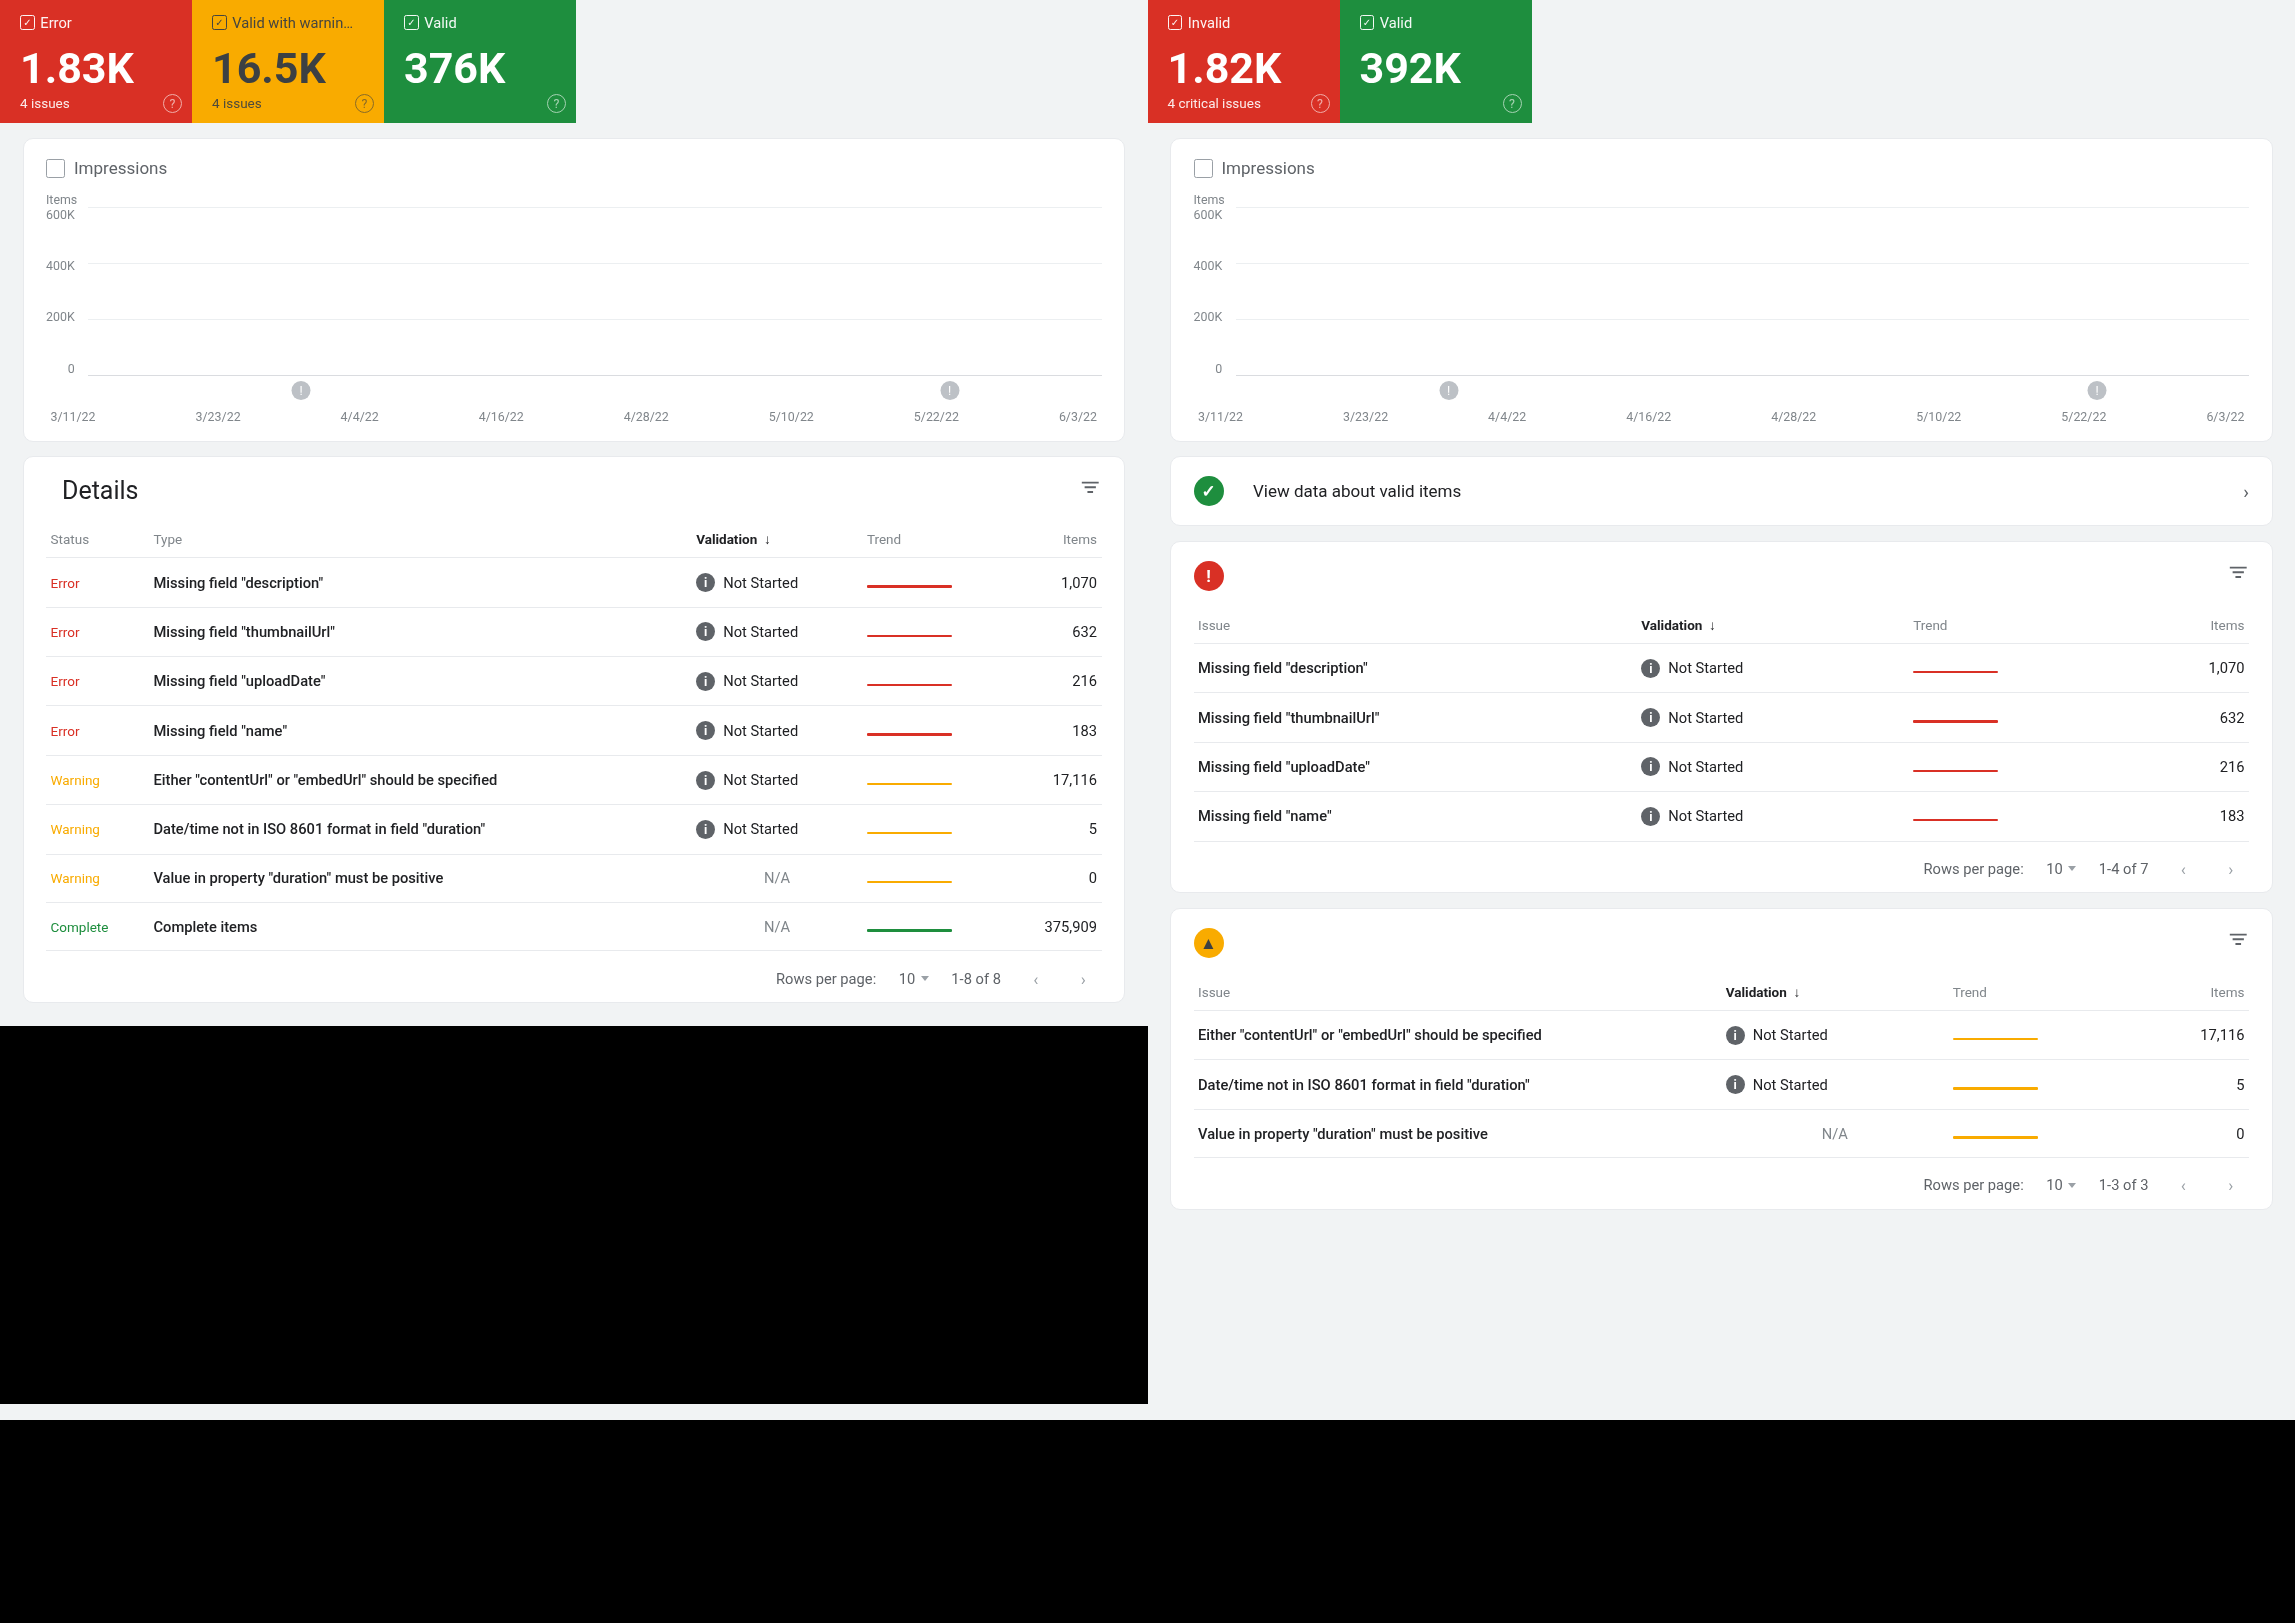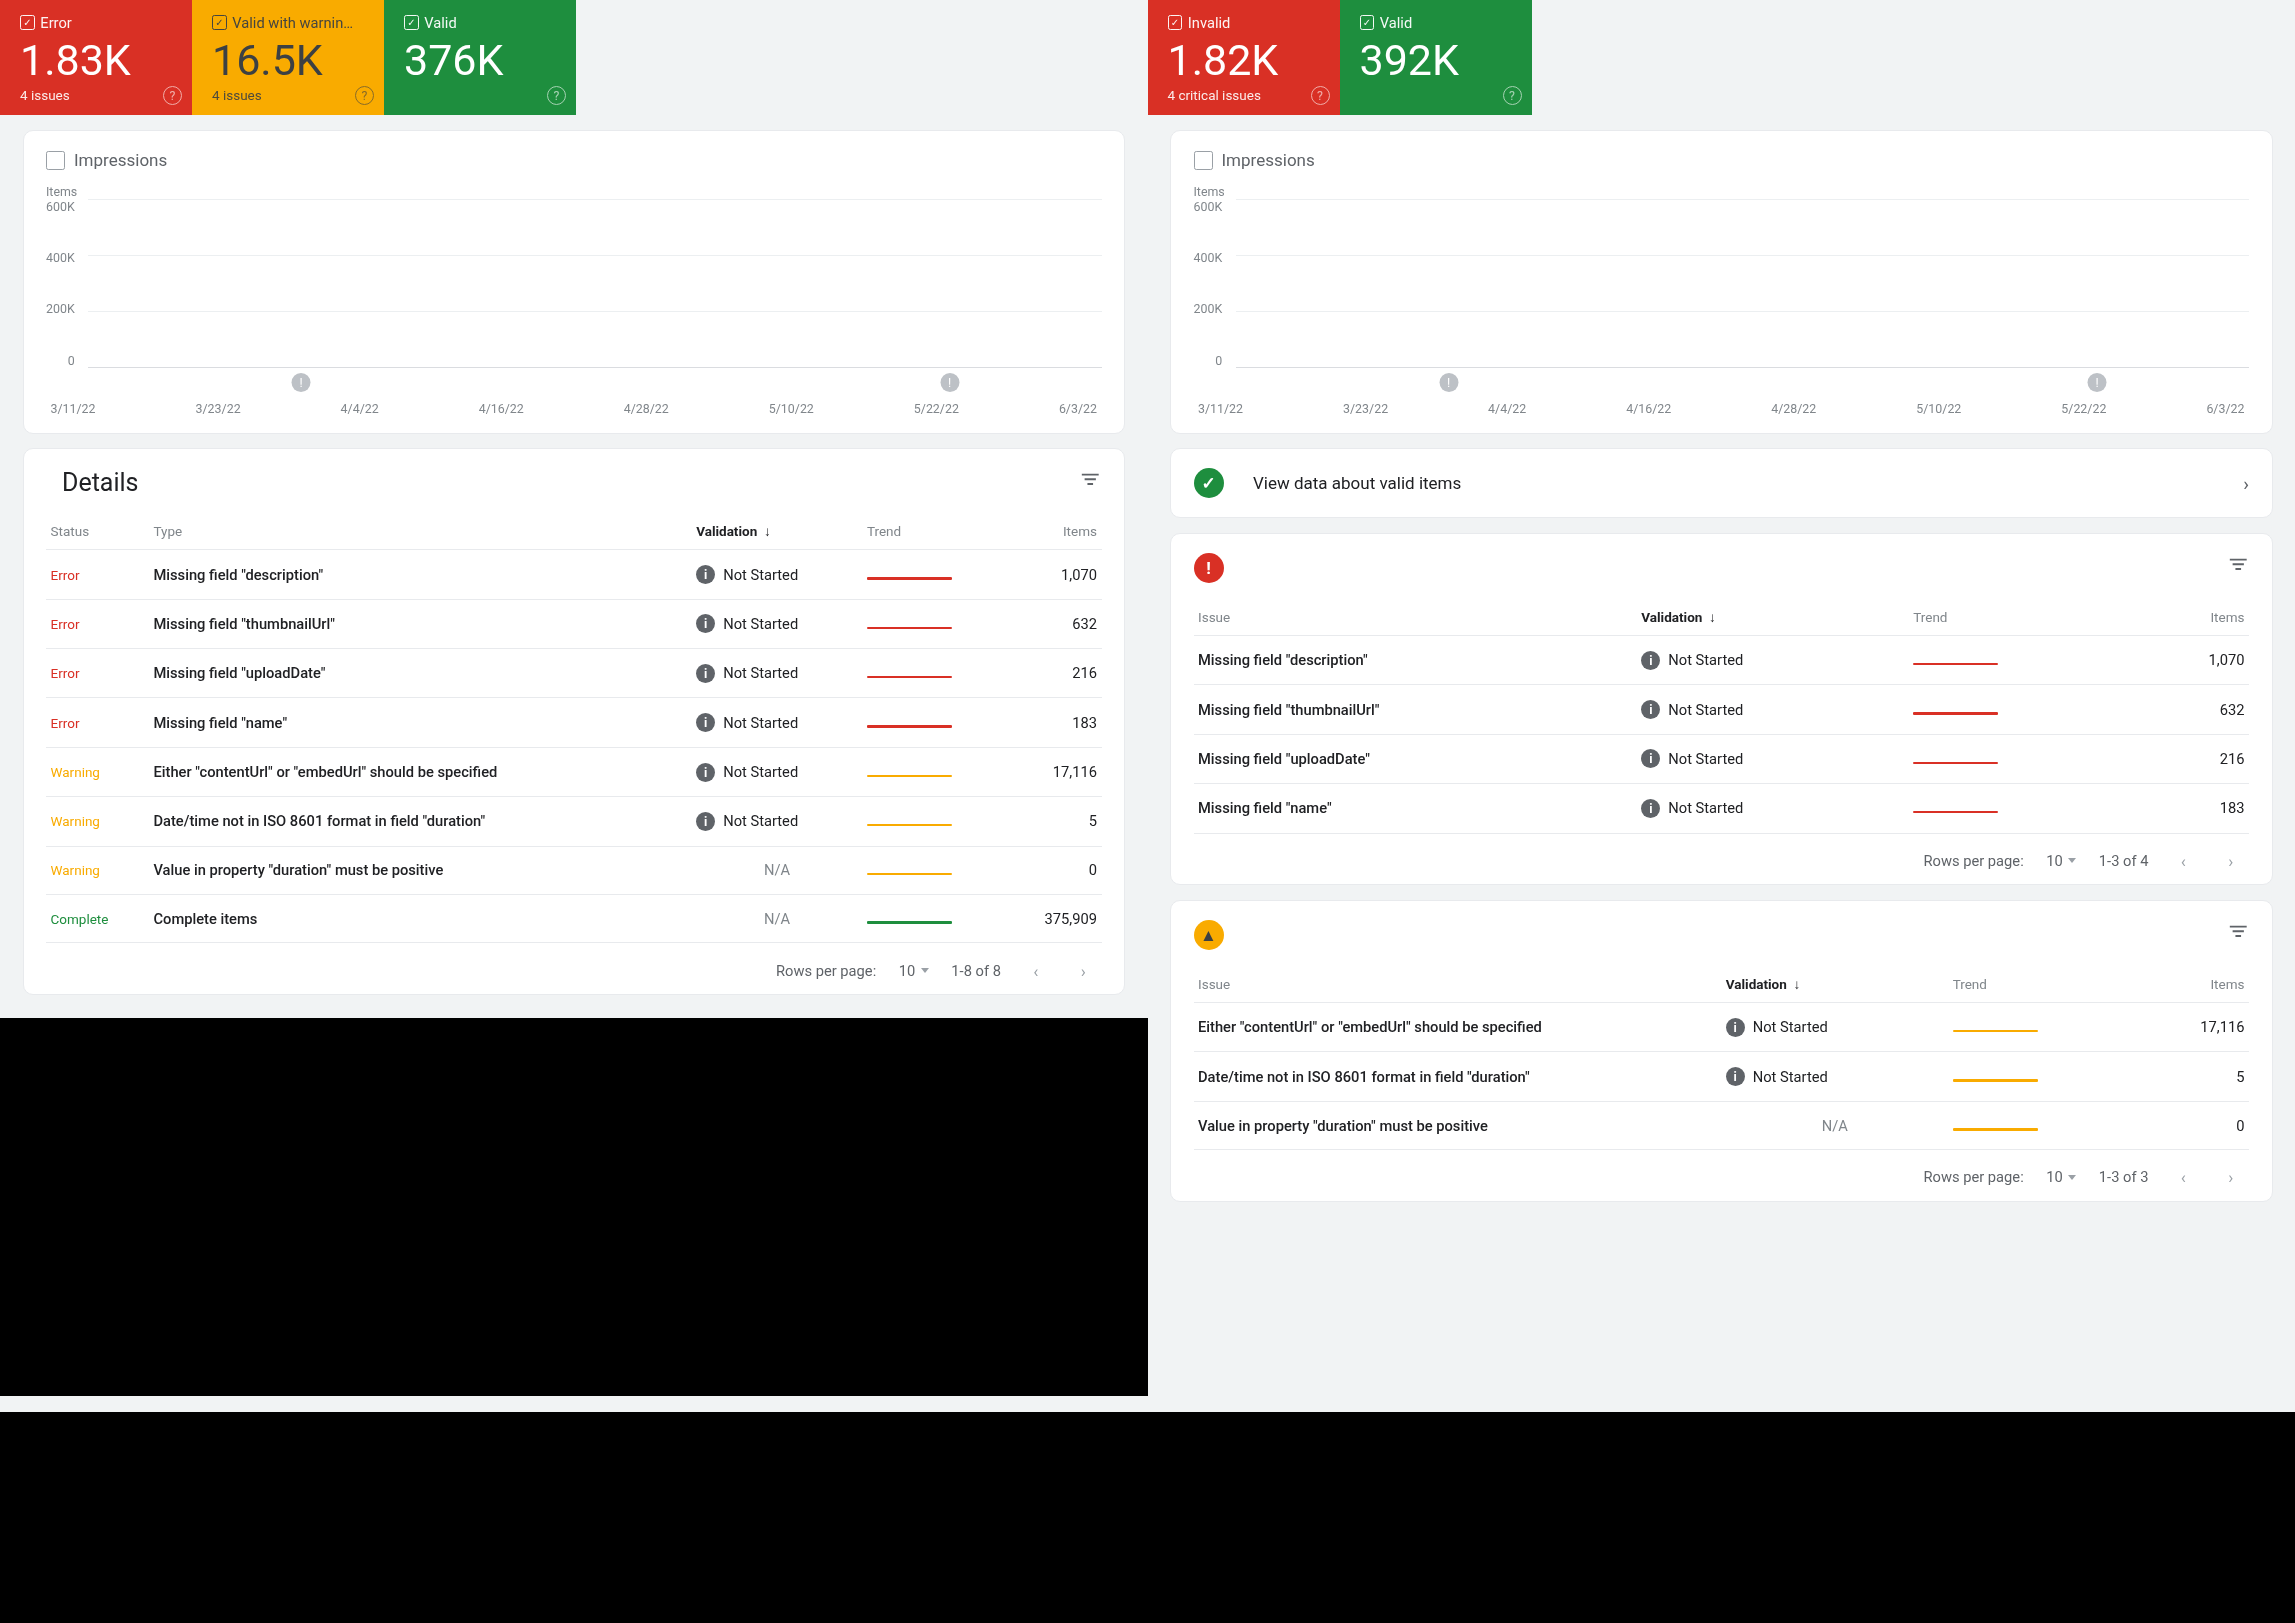--- a/index.html
+++ b/index.html
@@ -28,21 +28,21 @@
     grid-template-columns: 1fr 1fr;
     width: 100%;
   }
   .report { background: var(--page); padding:0 0 16px 0; position:relative; }
   .pill-row { display:flex; }
   .pill { padding: 13.5px 20px 12.4px 20px; min-width: 192px; position:relative; color:#fff; }
   .pill.red   { background: var(--red); }
   .pill.amber { background: var(--amber); color:#3c4043; }
   .pill.green { background: var(--green); }
   .pill .top  { font-size: 14.7px; display:flex; align-items:center; gap:5.6px; opacity:.95;}
-  .pill .big  { font-size: 43px; font-weight: 400; line-height:1; margin-top:7px;}
+  .pill .big  { font-size: 43px; font-weight: 700; line-height:1; margin-top:15px;}
   .pill .sub  { font-size: 13.5px; margin-top:5.6px; opacity:.9;}
   .pill .help { position:absolute; right:10px; bottom:10px; width:19px; height:19px; border:1.1px solid currentColor; border-radius:50%; display:flex; align-items:center; justify-content:center; font-size:12.4px; opacity:.6;}
   .chk-ico { width:14.7px; height:14.7px; border:1.1px solid currentColor; border-radius:2.3px; display:inline-flex; align-items:center; justify-content:center; font-size:10px; }
 
   .headline { position:absolute; top:39px; right:45px; font-size:56px; color:var(--blue-txt); font-weight:400; letter-spacing:-0.6px;}
 
   .card { background:var(--card); margin: 14.7px 22.5px 0 22.5px; border-radius:10px; border:0.6px solid var(--line); padding: 19px 22.5px 17px 22.5px; }
   .card.tight { padding-bottom: 5.6px; }
 
   .imp-row { display:flex; align-items:center; gap:9px; font-size:17px; color:var(--ink2);}
@@ -1240,21 +1240,21 @@
     <td class="num">183</td>
             </tr>
           </tbody>
     </table>
     <div class="pager">
       <span>Rows per page:</span>
       <span class="select-hint">
         <span>10</span>
             <span class="caret"></span>
       </span>
-      <span>1-3 of 4</span>
+      <span>1-4 of 7</span>
       <span class="nav">‹</span>
       <span class="nav">›</span>
     </div>
   </div>
 
   <div class="card tight">
     <div class="section-head">
       <div class="sh-row">
         <span class="sh-icon sh-yel">▲</span>
         <div>

